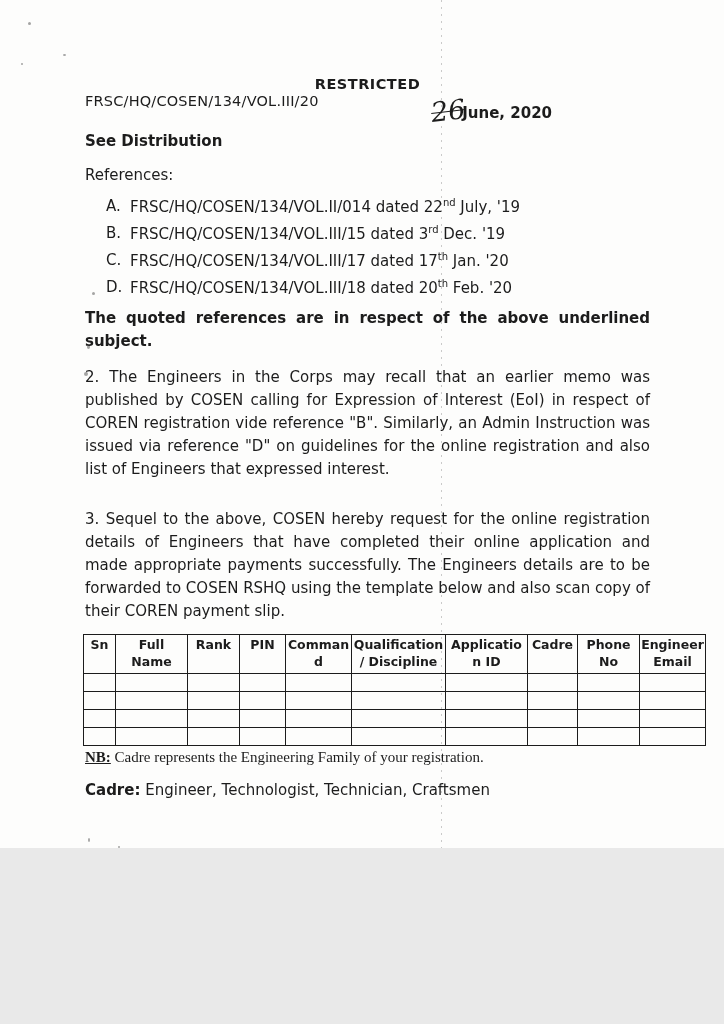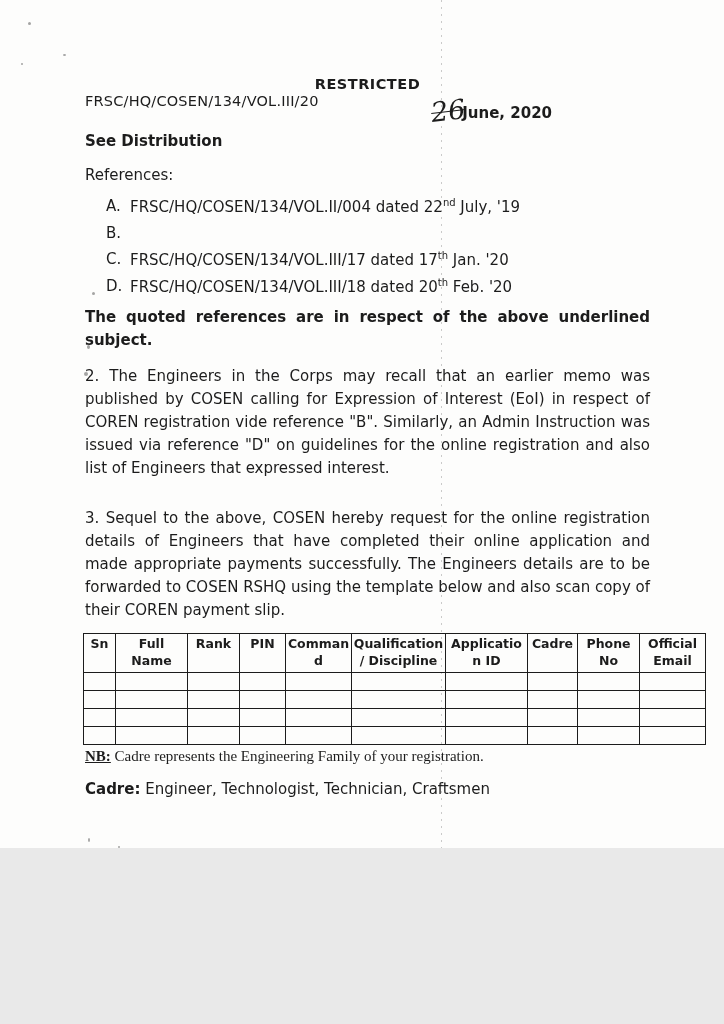--- a/index.html
+++ b/index.html
@@ -119,24 +119,25 @@
     </div>
 
     <div class="distribution">See Distribution</div>
 
 
     <div class="references-label">References:</div>
 
     <div class="ref-list">
       <div class="ref-item">
         <span class="ref-letter">A.</span>
-        <span><span>FRSC/HQ/COSEN/134/VOL.II/004 dated 22</span><sup>nd</sup><span> July, '19</span></span>
+        <span><span>FRSC/HQ/COSEN/134/VOL.II/014 dated 22</span><sup>nd</sup><span> July, '19</span></span>
       </div>
       <div class="ref-item">
         <span class="ref-letter">B.</span>
+        <span><span>FRSC/HQ/COSEN/134/VOL.III/15 dated 3</span><sup>rd</sup><span> Dec. '19</span></span>
       </div>
       <div class="ref-item">
         <span class="ref-letter">C.</span>
         <span><span>FRSC/HQ/COSEN/134/VOL.III/17 dated 17</span><sup>th</sup><span> Jan. '20</span></span>
       </div>
       <div class="ref-item">
         <span class="ref-letter">D.</span>
         <span><span>FRSC/HQ/COSEN/134/VOL.III/18 dated 20</span><sup>th</sup><span> Feb. '20</span></span>
       </div>
     </div>
@@ -164,21 +165,21 @@
         <tr>
           <th>Sn</th>
           <th>Full Name</th>
           <th>Rank</th>
           <th>PIN</th>
           <th>Command</th>
           <th>Qualification/ Discipline</th>
           <th>Application ID</th>
           <th>Cadre</th>
           <th>Phone No</th>
-          <th>Official Email</th>
+          <th>Engineer Email</th>
         </tr>
       </thead>
       <tbody>
           <tr>
             <td></td>
             <td></td>
             <td></td>
             <td></td>
             <td></td>
             <td></td>

